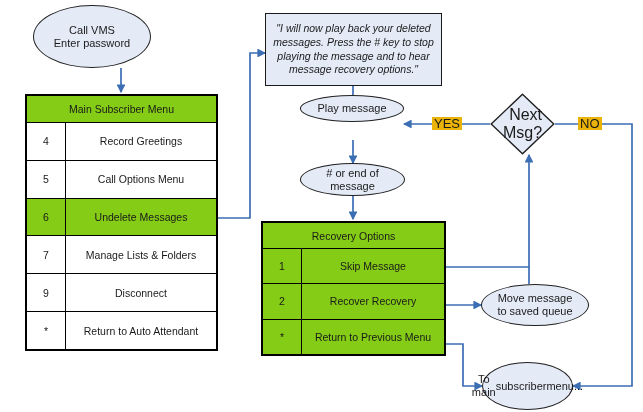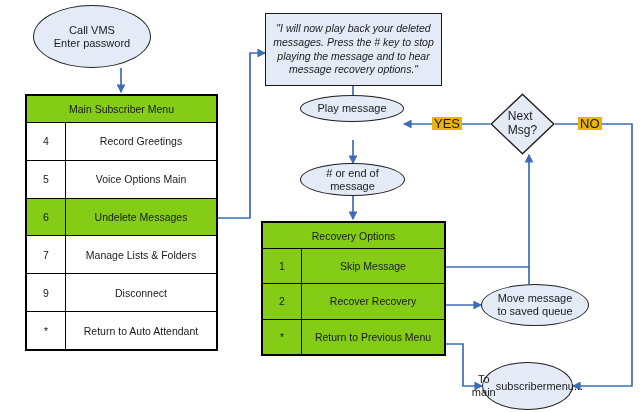--- a/index.html
+++ b/index.html
@@ -58,22 +58,22 @@
     left: 0; top: 0;
   }
   .diamond-label {
     position: absolute;
     left: 0; top: 0;
     width: 100%;
     height: 100%;
     display: flex;
     align-items: center;
     justify-content: center;
-    text-align: left;
-    font-size: 12px;
+    text-align: right;
+    font-size: 16px;
     line-height: 1.15;
   }
 
   
   .menu-table {
     position: absolute;
     box-sizing: border-box;
     border: 1.6px solid #000000;
     border-collapse: collapse;
     background: #ffffff;
@@ -161,21 +161,21 @@
     <tbody>
         <tr class="menu-title">
       <td class="fill-blue" colspan="2" style="height:26px;">Main Subscriber Menu</td>
     </tr>
     <tr>
       <td class="cell-key fill-white">4</td>
       <td class="fill-white">Record Greetings</td>
     </tr>
     <tr>
       <td class="cell-key fill-white">5</td>
-      <td class="fill-white">Voice Options Main</td>
+      <td class="fill-white">Call Options Menu</td>
     </tr>
     <tr>
       <td class="cell-key fill-blue">6</td>
       <td class="fill-blue">Undelete Messages</td>
     </tr>
     <tr>
       <td class="cell-key fill-white">7</td>
       <td class="fill-white">Manage Lists &amp; Folders</td>
     </tr>
     <tr>

